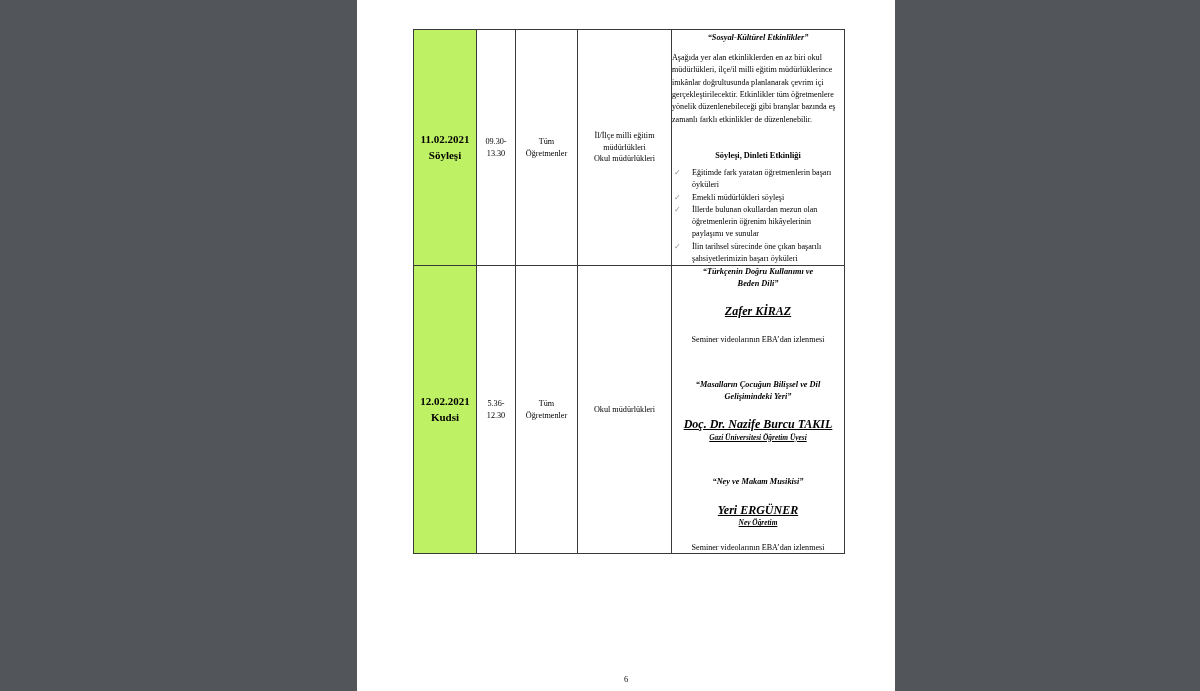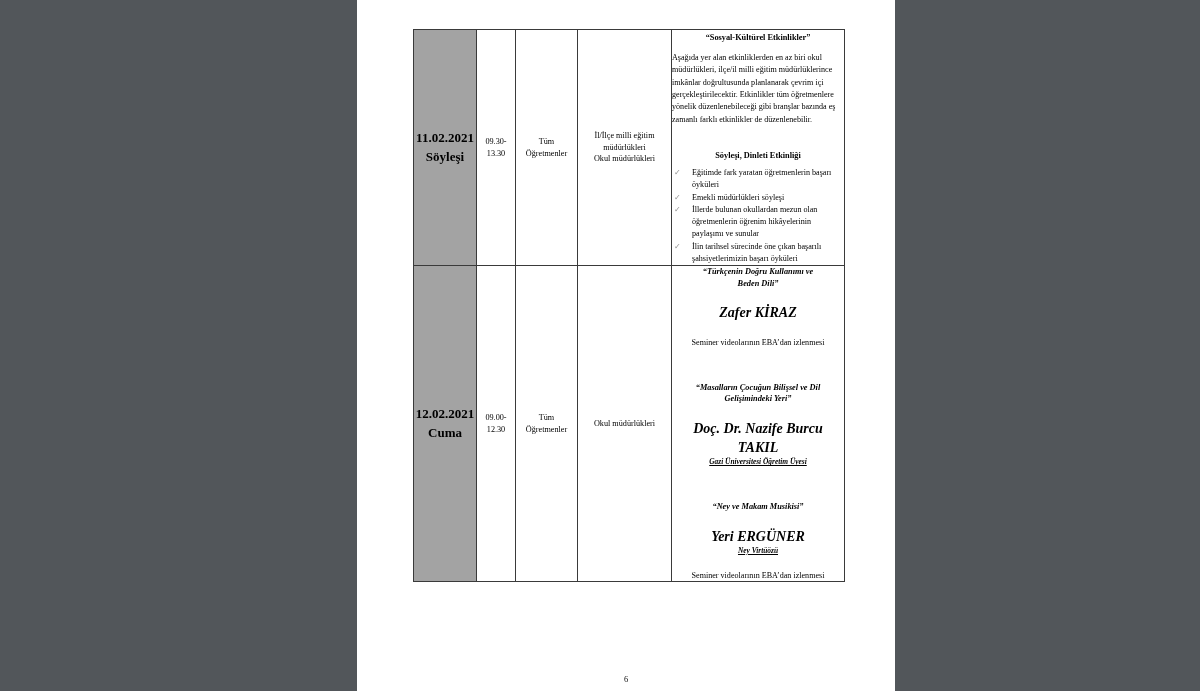--- a/index.html
+++ b/index.html
@@ -52,24 +52,24 @@
     padding: 0;
   }
 
   .col-date   { width: 63px; }
   .col-time   { width: 39px; }
   .col-target { width: 62px; }
   .col-org    { width: 94px; }
   .col-body   { width: 173px; }
 
   .cell-date {
-    background: #a3a3a3;
-    text-align: center;
-    font-weight: bold;
-    font-size: 13px;
+    background: #bef264;
+    text-align: center;
+    font-weight: bold;
+    font-size: 11px;
     line-height: 1.45;
     color: #000;
     padding: 2px 1px;
   }
   .cell-time {
     text-align: center;
     font-size: 8.2px;
     line-height: 1.45;
     color: #000;
     padding: 2px 1px;
@@ -90,20 +90,21 @@
   }
   .cell-body {
     vertical-align: top;
     padding: 6px 8px 8px 8px;
     color: #000;
   }
 
   
   .blk-title {
     font-weight: bold;
+    font-style: italic;
     font-size: 8.3px;
     text-align: center;
     margin: 2px 0 0 0;
     line-height: 1.35;
   }
   .blk-para {
     font-size: 8.1px;
     line-height: 1.52;
     text-align: left;
     margin: 9px 0 0 0;
@@ -142,23 +143,24 @@
   .seg-title {
     font-weight: bold;
     font-style: italic;
     font-size: 8.3px;
     line-height: 1.38;
     margin: 0;
   }
   .seg-speaker {
     font-weight: bold;
     font-style: italic;
-    font-size: 14px;
+    font-size: 12px;
     line-height: 1.38;
     margin: 14px 0 0 0;
+    text-decoration: underline;
   }
   .seg-speaker-sub {
     font-weight: bold;
     font-style: italic;
     font-size: 7.4px;
     line-height: 1.32;
     margin: 0;
     text-decoration: underline;
   }
   .seg-note {
@@ -236,24 +238,24 @@
                   <span class="chk">✓</span>
                   <span>İlin tarihsel sürecinde öne çıkan başarılı şahsiyetlerimizin başarı öyküleri</span>
                 </li>
               </ul>
             </td>
           </tr>
 
           <tr>
             <td class="cell-date">
               <div>12.02.2021</div>
-              <div>Cuma</div>
+              <div>Kudsi</div>
             </td>
             <td class="cell-time">
-              <div>09.00-</div>
+              <div>5.36-</div>
               <div>12.30</div>
             </td>
             <td class="cell-target">
               <div>Tüm</div>
               <div>Öğretmenler</div>
             </td>
             <td class="cell-org">
               <div>Okul müdürlükleri</div>
             </td>
             <td class="cell-body">
@@ -272,21 +274,21 @@
                 <div class="seg-title">Gelişimindeki Yeri”</div>
                 <div class="seg-speaker">Doç. Dr. Nazife Burcu TAKIL</div>
                 <div class="seg-speaker-sub">Gazi Üniversitesi Öğretim Üyesi</div>
               </div>
 
               <div class="seg-gap-lg"></div>
 
               <div class="seg">
                 <div class="seg-title">“Ney ve Makam Musikisi”</div>
                 <div class="seg-speaker">Yeri ERGÜNER</div>
-                <div class="seg-speaker-sub">Ney Virtüözü</div>
+                <div class="seg-speaker-sub">Ney Öğretim</div>
                 <div class="seg-note">Seminer videolarının EBA’dan izlenmesi</div>
               </div>
 
             </td>
           </tr>
 
         </tbody>
       </table>
 
       <div class="page-number">6</div>

